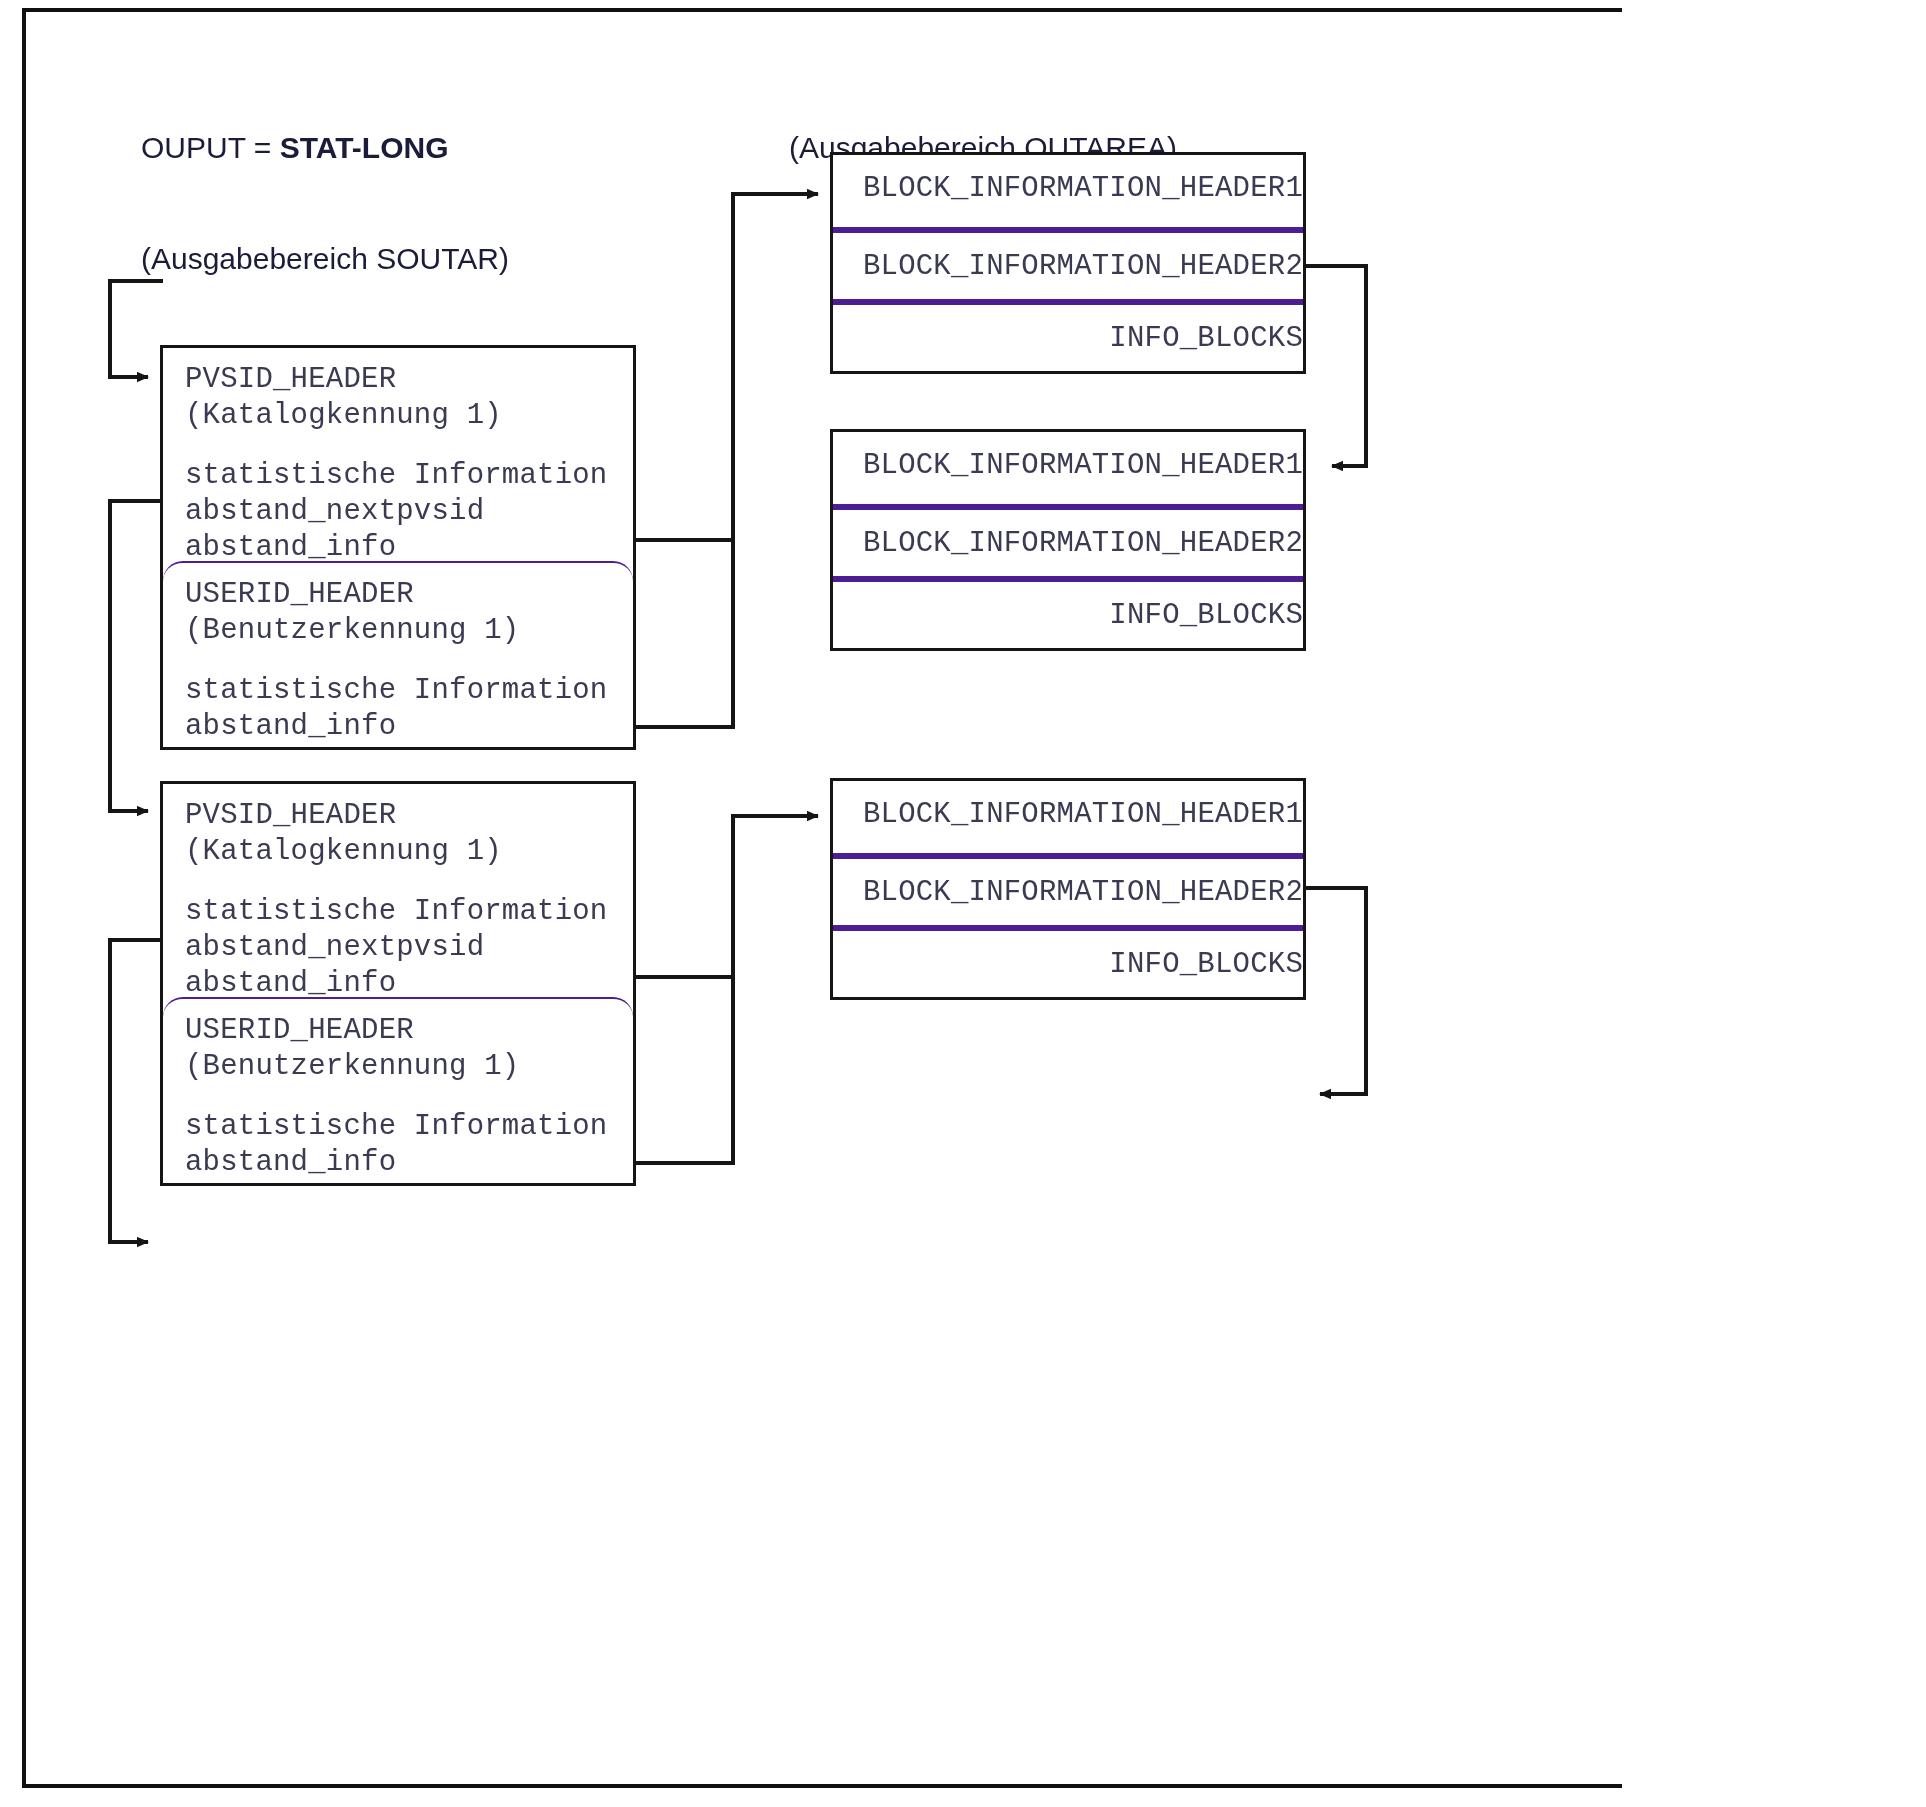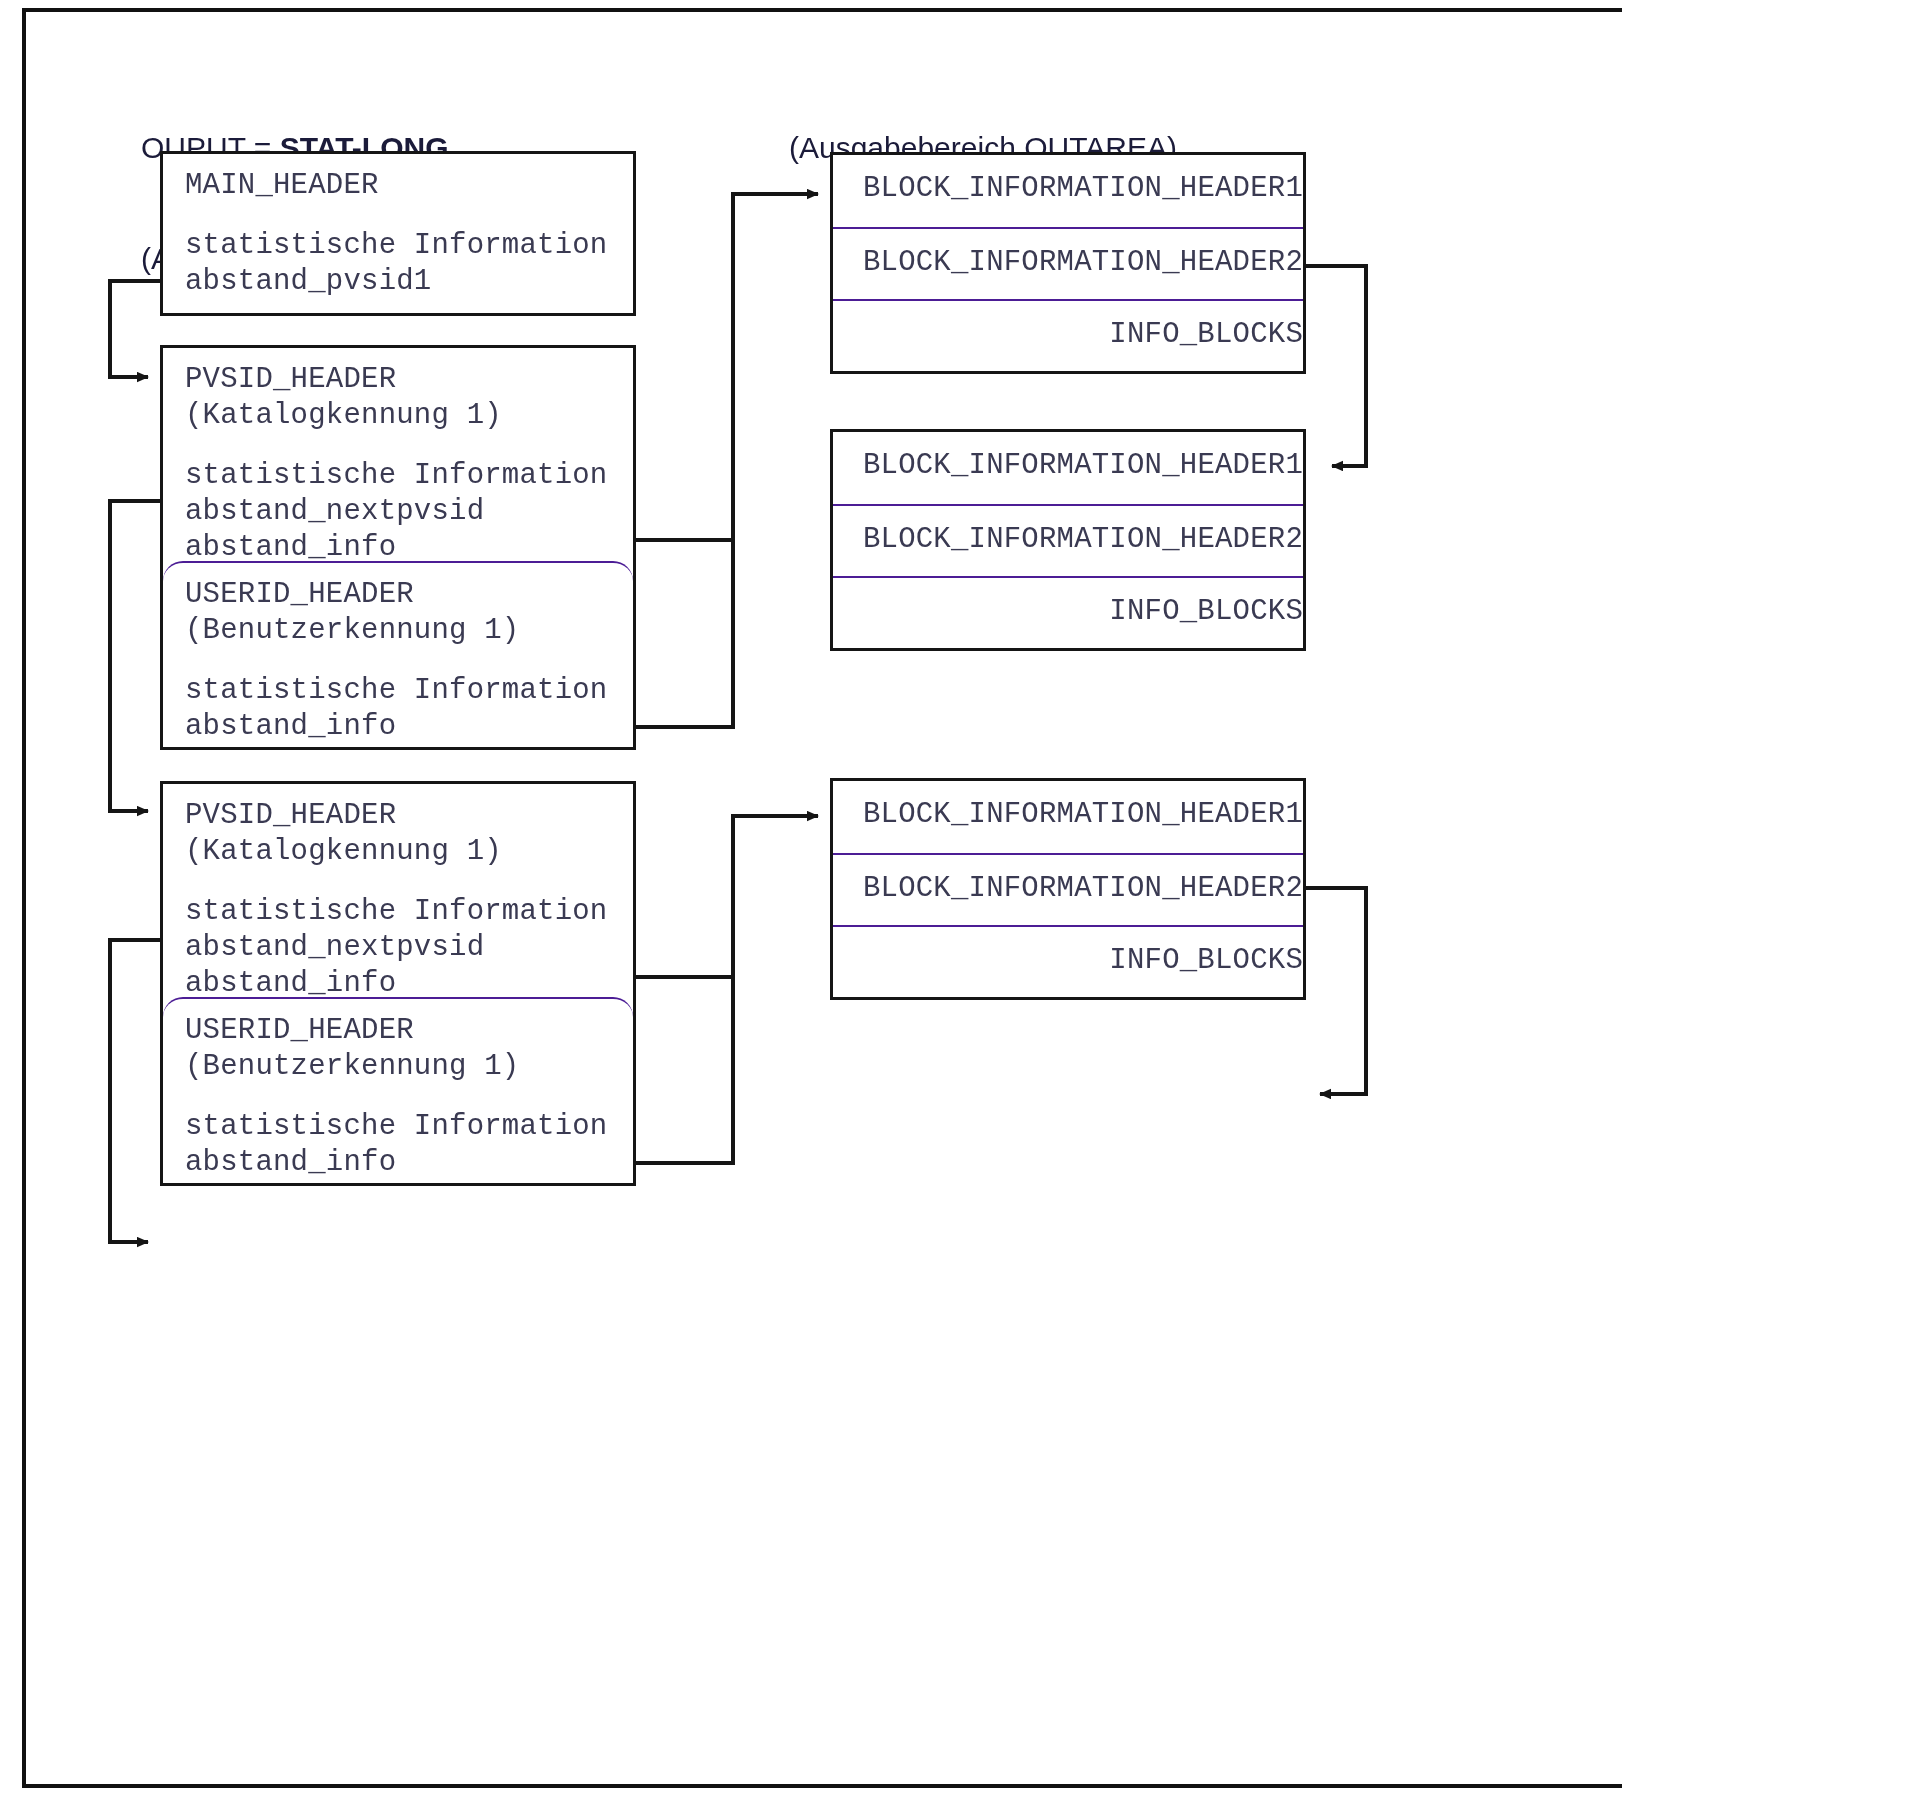--- a/index.html
+++ b/index.html
@@ -80,21 +80,21 @@
     border: 3px solid #151515;
     box-sizing: border-box;
     background: #ffffff;
     text-align: right;
   }
   .rrow {
     box-sizing: border-box;
     padding: 16px 0 16px 26px;
   }
   .rrow + .rrow {
-    border-top: 2px solid #4c1d95;
+    border-top: 6px solid #4c1d95;
   }
 </style>
 </head>
 <body>
 
 <div id="page">
 
   <div id="frame"></div>
 
   <svg id="wires" viewBox="0 0 1926 1807" xmlns="http://www.w3.org/2000/svg">
@@ -125,28 +125,20 @@
 
   <div class="col-head" style="left:141px; top:55px;">
     <span class="ln1"><span>OUPUT = </span><span class="strong">STAT-LONG</span></span>
     <span class="ln2">(Ausgabebereich SOUTAR)</span>
   </div>
 
   <div class="col-head" style="left:789px; top:55px;">
     <span class="ln2">(Ausgabebereich OUTAREA)</span>
   </div>
 
-  <div class="box" style="left:160px; top:151px; width:476px; height:165px;">
-    <div class="seg" style="height:159px;">
-      <span class="mono">MAIN_HEADER</span>
-      <span class="gap"></span>
-      <span class="mono">statistische Information</span>
-      <span class="mono">abstand_pvsid1</span>
-    </div>
-  </div>
 
   <div class="box" style="left:160px; top:345px; width:476px; height:405px;">
     <div class="seg" style="height:213px;">
       <span class="mono">PVSID_HEADER</span>
       <span class="mono">(Katalogkennung 1)</span>
       <span class="gap"></span>
       <span class="mono">statistische Information</span>
       <span class="mono">abstand_nextpvsid</span>
       <span class="mono">abstand_info</span>
     </div>

